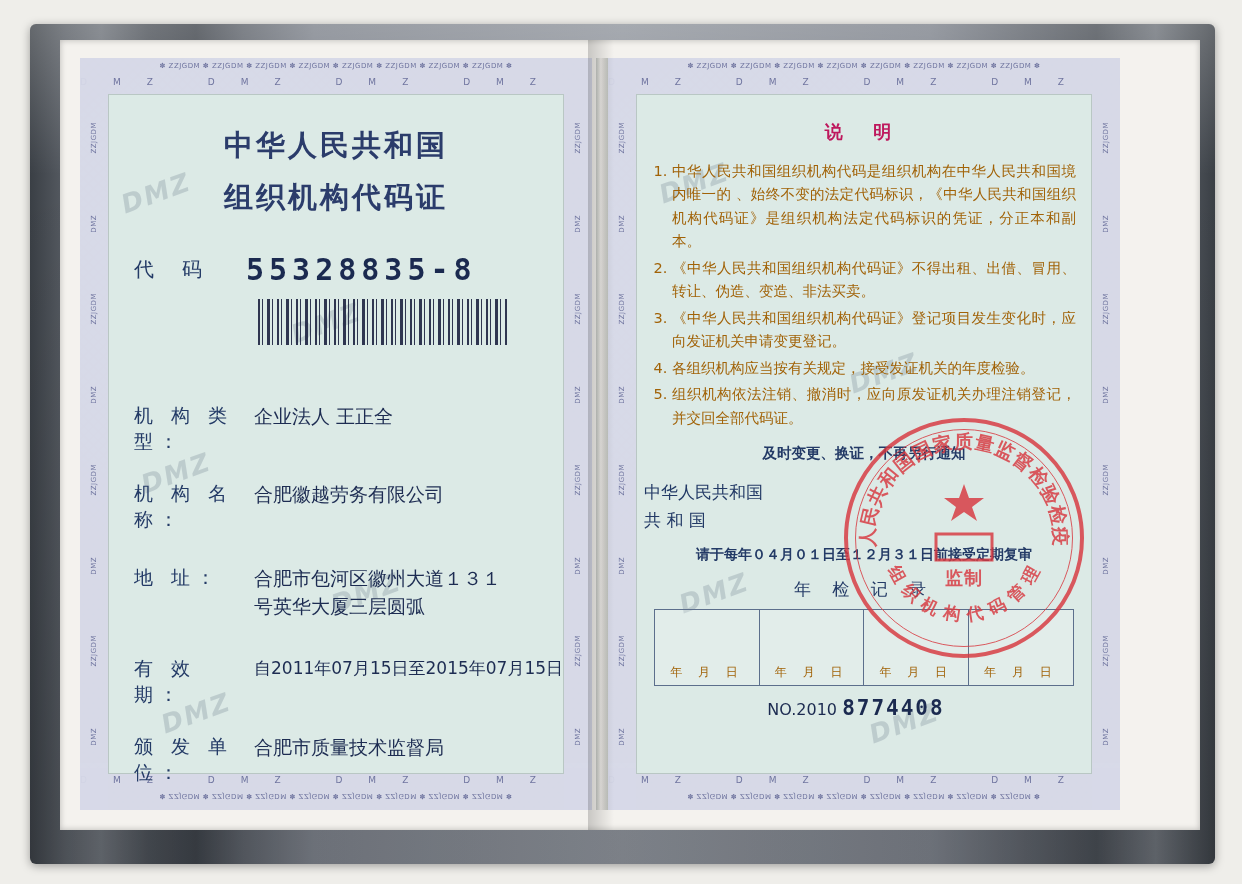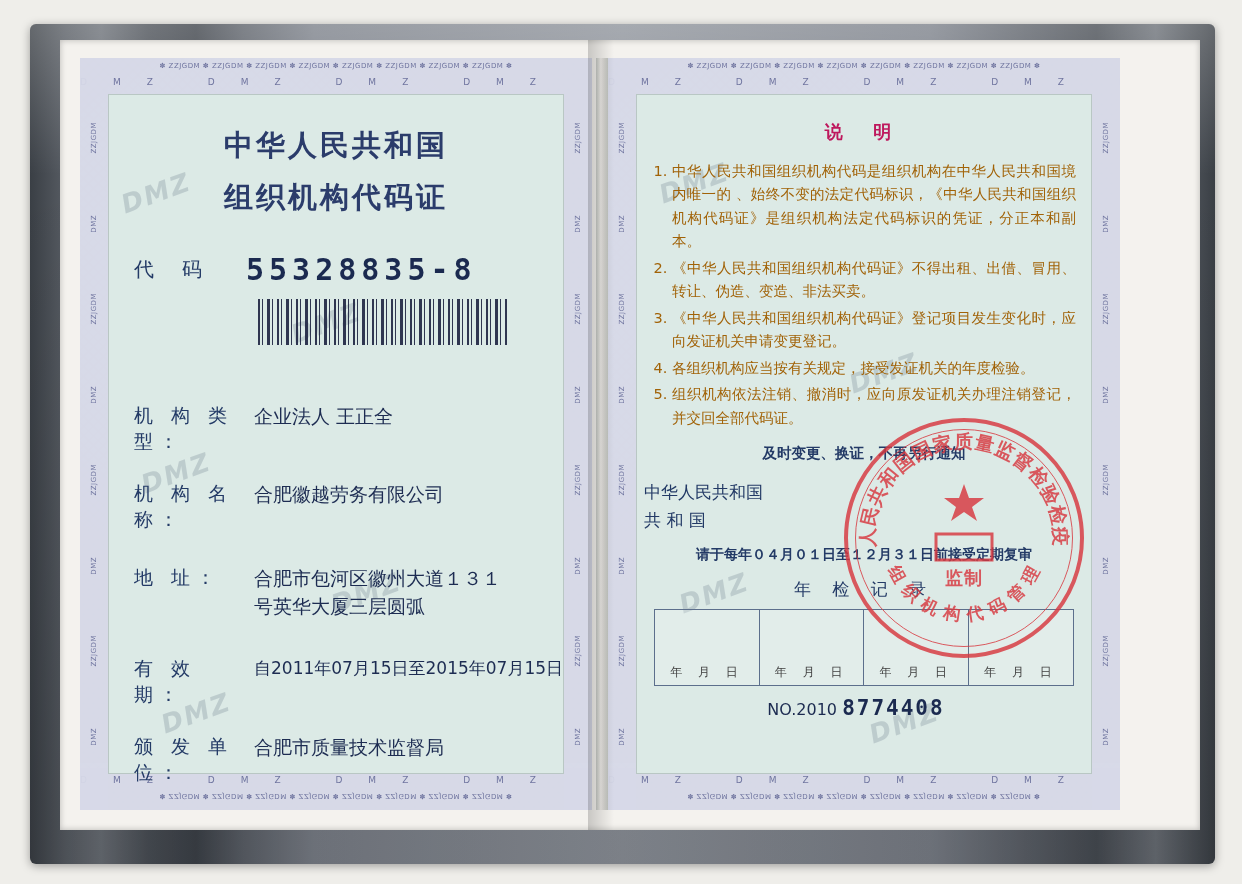--- a/index.html
+++ b/index.html
@@ -136,21 +136,21 @@
   }
   .year-title{
     text-align:center;color:#233a66;font-size:17px;letter-spacing:8px;margin-top:14px;
   }
   table.yr{
     margin:8px auto 0;border-collapse:collapse;width:92%;
     background:rgba(255,255,255,.18);
   }
   table.yr td{
     border:1px solid #5c6f8c;height:70px;width:25%;
-    vertical-align:bottom;text-align:center;color:#404040;font-size:12px;
+    vertical-align:bottom;text-align:center;color:#a16207;font-size:12px;
     padding-bottom:4px;letter-spacing:6px;
   }
   .serial{
     text-align:center;color:#1b2a50;margin:10px 16px 12px 0;font-size:16px;
   }
   .serial b{font-size:21px;letter-spacing:2px;font-family:"DejaVu Sans Mono","Liberation Mono",monospace;}
   
   .seal{
     position:absolute;right:36px;top:360px;width:232px;height:232px;
     border-radius:50%;border:4px solid #d8383f;

